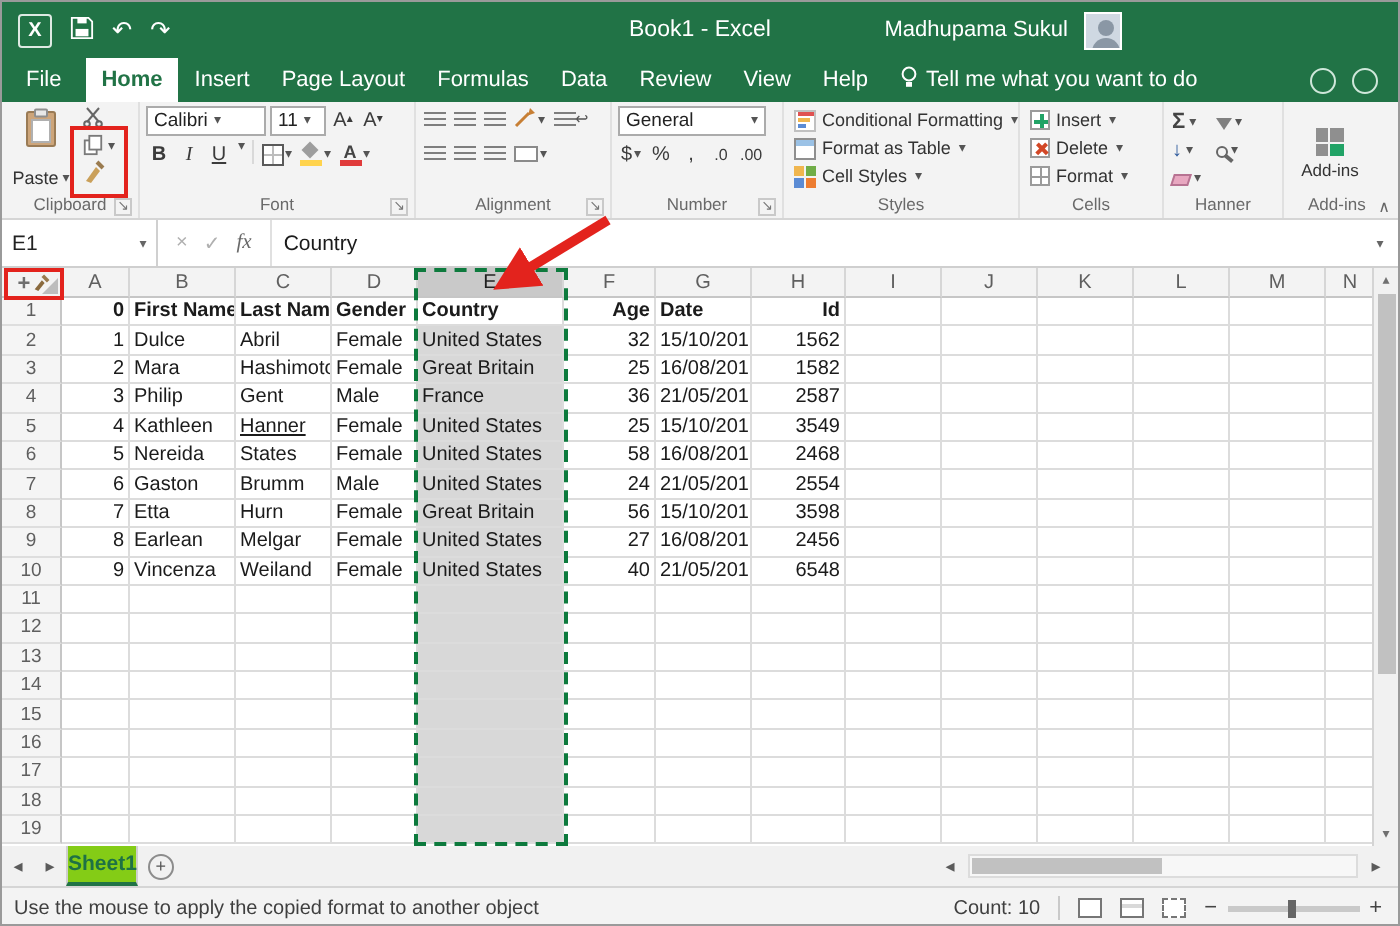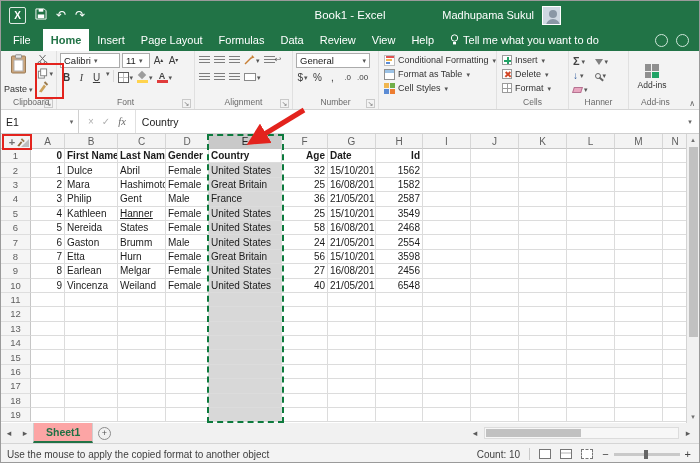--- a/index.html
+++ b/index.html
@@ -22,21 +22,21 @@
   #tabs{display:flex;align-items:stretch}
   .rtab{display:flex;align-items:center;padding:0 8px;font-size:11px;gap:4px;white-space:nowrap;cursor:default}
   .rtab.file{padding:0 12px}
   .rtab.active{background:#fff;color:#217346;font-weight:bold}
   .tab-spacer{flex:1}
   .tab-circles{display:flex;align-items:center;gap:8px;padding-right:10px}
   .circ{width:13px;height:13px;border:1.5px solid #cfe7da;border-radius:50%}
   
   .ribbon{height:59px;background:#f3f3f3;border-bottom:1px solid #d5d5d5;display:flex;position:relative}
   .rgroup{display:flex;flex-direction:column;border-right:1px solid #e0e0e0;padding:2px 3px 0;height:58px}
-  .g-clip{width:56px}.g-font{width:138px}.g-align{width:98px}.g-num{width:86px}
+  .g-clip{width:69px}.g-font{width:138px}.g-align{width:98px}.g-num{width:86px}
   .g-styles{width:118px}.g-cells{width:72px}.g-edit{width:60px}.g-add{width:46px;border-right:none}
   .rg-content{flex:1;display:flex;align-items:flex-start}
   .rg-content.col{flex-direction:column}
   .rg-label{height:12px;font-size:8.5px;color:#696969;text-align:center;position:relative;padding:0 9px;white-space:nowrap}
   .launcher{position:absolute;right:0;bottom:1px;font-size:7px;color:#777;border:1px solid #c9c9c9;width:9px;height:9px;line-height:8px;text-align:center}
   .dd{font-size:7px;color:#555;margin-left:1px;line-height:1}
   .rrow{display:flex;align-items:flex-start;height:17px;gap:2px}
   .combo{height:15px;border:1px solid #ababab;background:#fff;display:flex;align-items:center;
          font-size:9.5px;color:#222;padding:0 3px;gap:2px;white-space:nowrap}
   .w60{width:60px}.w28{width:28px}.w74{width:74px}
@@ -120,21 +120,21 @@
   .g-cell.selcell{background:#d8d8d8}
   .g-cell.active{background:#fff}
   .ants{position:absolute;left:206px;top:0;width:77px;height:289px;border:2px dashed #0d7a3d;pointer-events:none;z-index:6}
   .vscroll{width:13px;background:#f1f1f1;border-left:1px solid #d4d4d4;display:flex;flex-direction:column;align-items:center;font-size:7px;color:#707070}
   .vs-btn{height:12px;display:flex;align-items:center;justify-content:center;width:100%;cursor:default}
   .vs-thumb{width:9px;height:190px;background:#c1c1c1;margin-top:1px}
   .vs-spacer{flex:1}
   
   .sheetbar{height:20px;background:#f1f1f1;display:flex;align-items:stretch;font-size:10.5px}
   .snav{width:16px;display:flex;align-items:center;justify-content:center;color:#5b5b5b;font-size:9px;cursor:default}
-  .sheet-tab{background:#fca5a5;color:#1e7145;font-weight:bold;padding:0 12px;display:flex;align-items:center;
+  .sheet-tab{background:#84cc16;color:#1e7145;font-weight:bold;padding:0 0;display:flex;align-items:center;
              border-right:1px solid #cfcfcf;border-left:1px solid #cfcfcf;border-bottom:2px solid #217346}
   .add-sheet{width:22px;display:flex;align-items:center;justify-content:center}
   .plus-circ{width:13px;height:13px;border:1px solid #8c8c8c;border-radius:50%;display:flex;align-items:center;justify-content:center;font-size:9px;color:#555;line-height:1}
   .hscroll{margin-left:auto;display:flex;align-items:center;padding-right:3px;gap:1px}
   .hs-track{width:195px;height:12px;background:#f7f7f7;border:1px solid #dcdcdc;position:relative}
   .hs-thumb{position:absolute;left:1px;top:1px;width:95px;height:8px;background:#c1c1c1}
   
   .statusbar{height:21px;background:#f3f3f3;border-top:1px solid #d5d5d5;display:flex;align-items:center;
              font-size:10px;color:#3f3f3f;padding:0 6px;gap:10px}
   .sb-right{margin-left:auto;display:flex;align-items:center;gap:9px;padding-right:2px}
@@ -389,20 +389,21 @@
           <span class="cs-icon">
               <i></i>
               <i></i>
               <i></i>
               <i></i>
             </span>
           <span>Cell Styles</span>
             <span class="dd">▾</span>
         </div>
       </div>
+      <div class="rg-label"><span>Styles</span></div>
     </div>
 
     <div class="rgroup g-cells">
       <div class="rg-content col">
         <div class="style-row">
           <span class="mini-ic ins"></span>
           <span>Insert</span>
             <span class="dd">▾</span>
         </div>
         <div class="style-row">

